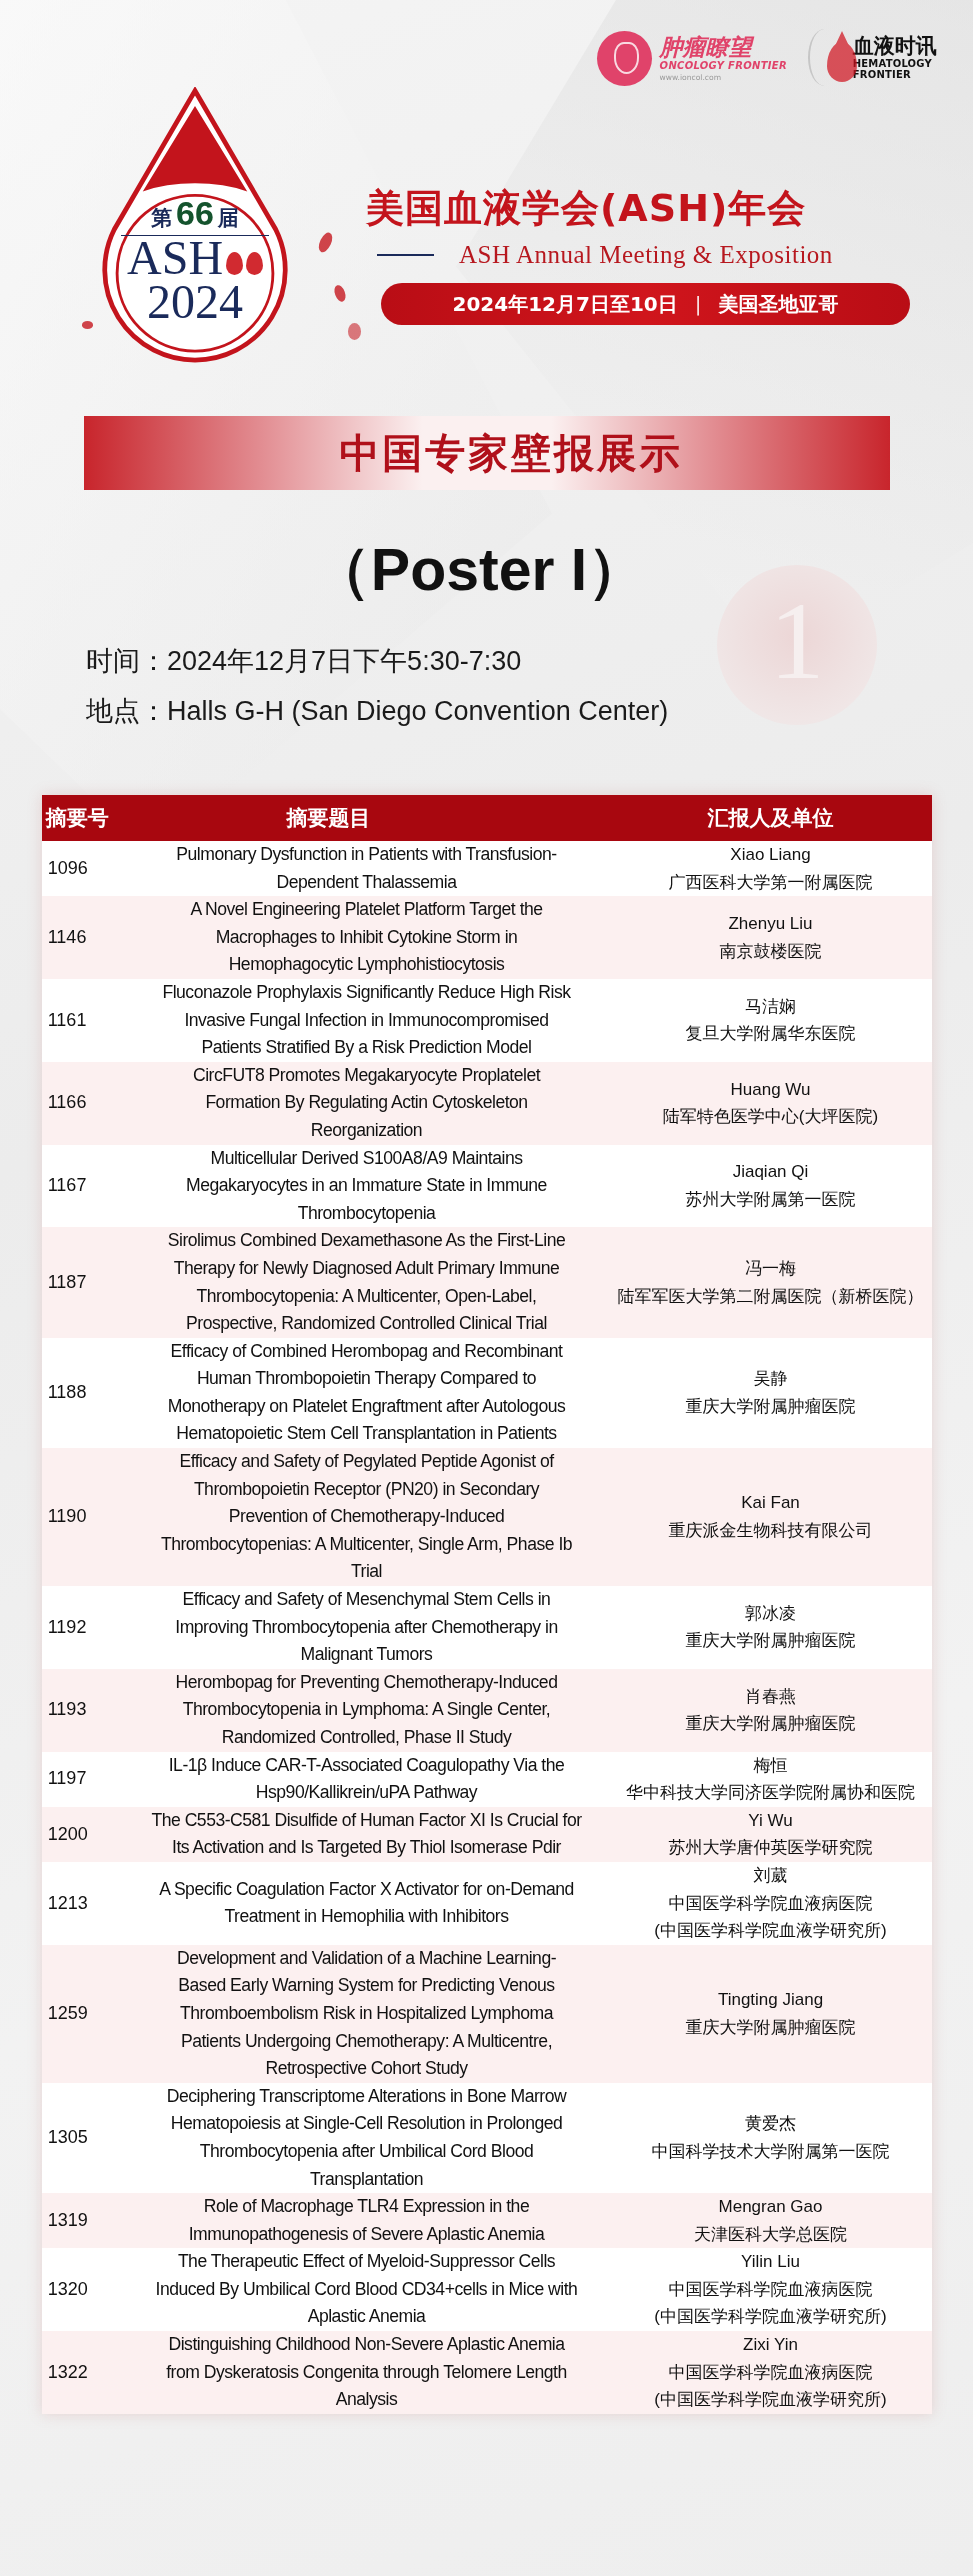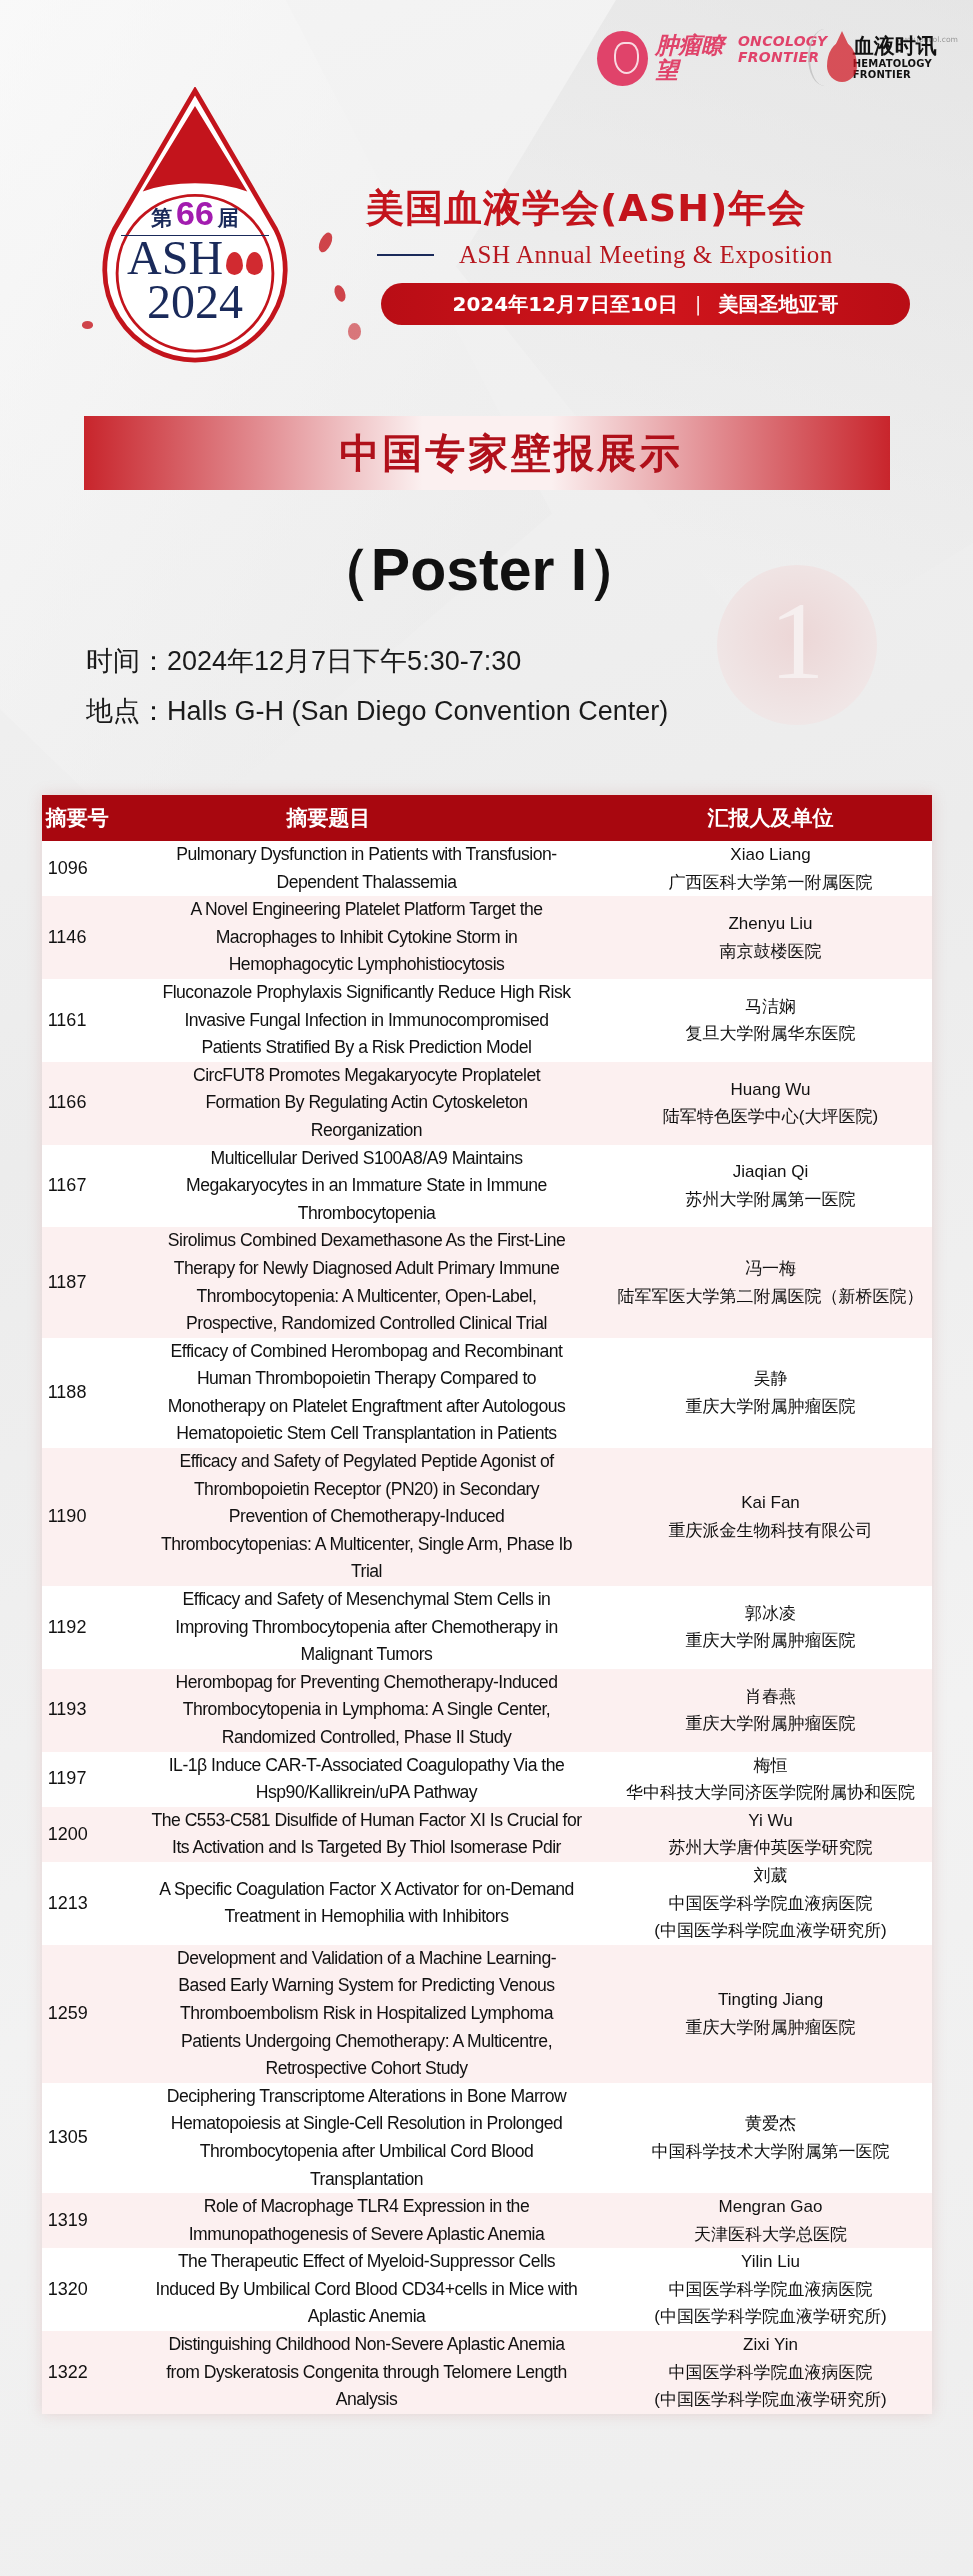--- a/index.html
+++ b/index.html
@@ -10,38 +10,38 @@
     position: relative;
     color: #111;
   }
   .bg-shape { position: absolute; pointer-events: none; }
 
   
   .logos { position: absolute; top: 23px; left: 597px; width: 361px; height: 72px; }
   .logo-onco { position: absolute; left: 0; top: 7.6px; display: flex; align-items: center; }
   .onco-circle { width: 55px; height: 55px; border-radius: 50%; background: #e0436a; position: relative; }
   .onco-circle::after { content: ""; position: absolute; left: 17px; top: 11.4px; width: 21px; height: 28.5px; border: 2.9px solid #fff; border-radius: 40% 40% 50% 50%; opacity: .8; }
-  .onco-text { margin-left: 7.6px; display: flex; }
+  .onco-text { margin-left: 7.6px; display: flex; flex-direction: column; }
   .onco-cn { font-family: "DejaVu Sans", sans-serif; font-weight: bold; font-style: italic; color: #e0436a; font-size: 23px; line-height: 25px; }
-  .onco-en { font-style: italic; font-weight: bold; color: #e0436a; font-size: 14px; letter-spacing: 0.3px; }
+  .onco-en { font-style: italic; font-weight: bold; color: #e0436a; font-size: 10px; letter-spacing: 0.3px; }
   .onco-url { color: #999; font-size: 7.6px; margin-top: 1.9px; }
   .logo-hema { position: absolute; left: 211px; top: 5.7px; display: flex; align-items: center; }
   .hema-globe { width: 44px; height: 57px; border-radius: 50%; border-left: 2.9px solid #b9b9b9; opacity: .7; position: relative; }
   .hema-drop { position: absolute; left: 17px; top: 13.3px; width: 30px; height: 40px; background: #d0101c; border-radius: 50% 50% 50% 50% / 60% 60% 40% 40%; }
   .hema-drop::before { content: ""; position: absolute; left: 7.6px; top: -11.4px; border-left: 7.6px solid transparent; border-right: 7.6px solid transparent; border-bottom: 15px solid #d0101c; }
   .hema-text { margin-left: 11.4px; display: flex; flex-direction: column; }
   .hema-cn { font-weight: bold; color: #111; font-size: 21px; line-height: 23px; }
   .hema-en { font-weight: bold; color: #111; font-size: 10px; letter-spacing: 0.2px; }
 
   
   .ash-logo { position: absolute; left: 95px; top: 87px; width: 200px; height: 285px; }
   .ash-logo svg { position: absolute; left: 0; top: 0; }
   .ash-inner { position: absolute; left: 0; top: 107px; width: 200px; text-align: center; }
   .ash-edition { font-weight: bold; font-size: 21px; color: #1a2a5a; display: flex; justify-content: center; align-items: baseline; gap: 3.8px; }
-  .ash-edition .num { font-size: 34px; color: #a21caf; font-family: "Liberation Sans", sans-serif; }
+  .ash-edition .num { font-size: 34px; color: #14532d; font-family: "Liberation Sans", sans-serif; }
   .ash-line { width: 148px; height: 1px; background: #1a2a5a; margin: 1.9px auto 0; }
   .ash-name { font-family: "Liberation Serif", serif; font-size: 48px; color: #1a2a5a; line-height: 44px; display: flex; justify-content: center; align-items: center; }
   .ash-name .drop { display: inline-block; width: 17px; height: 23px; background: #d12a30; border-radius: 50% 50% 50% 50% / 60% 60% 40% 40%; margin-left: 2.9px; position: relative; top: 5.7px; }
   .ash-year { font-family: "Liberation Serif", serif; font-size: 48px; color: #1a2a5a; line-height: 44px; }
 
   .blood-cell { position: absolute; background: #c8252c; border-radius: 50%; opacity: .85; }
 
   
   .main-title { position: absolute; left: 366px; top: 183px; font-size: 38px; font-weight: bold; color: #c3141c; letter-spacing: 1px; white-space: nowrap; }
   .subtitle-row { position: absolute; left: 377px; top: 241px; display: flex; align-items: center; }

